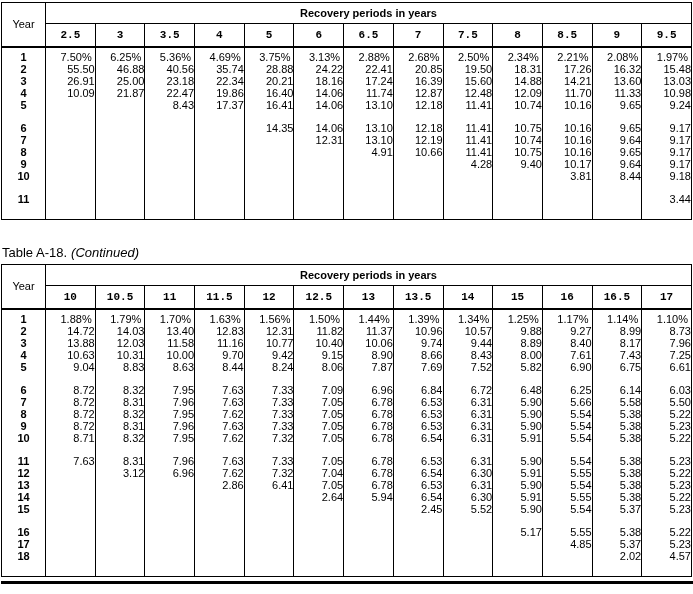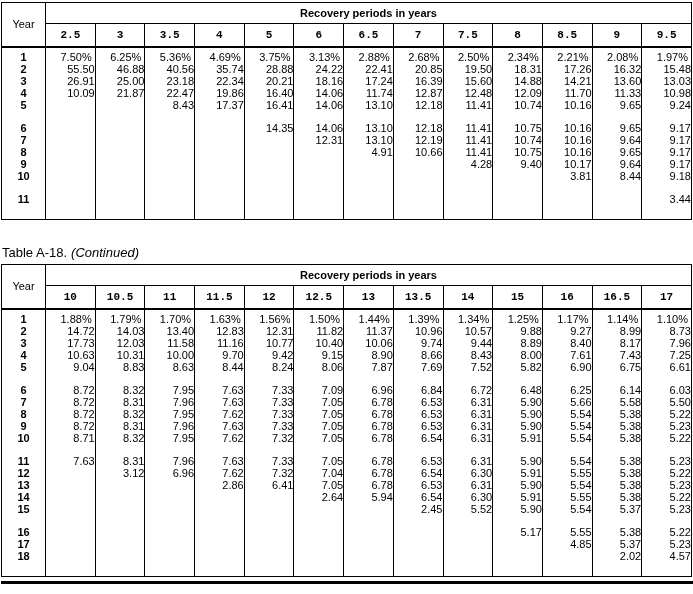--- a/index.html
+++ b/index.html
@@ -425,21 +425,21 @@
           <td class="val">11.37</td>
           <td class="val">10.96</td>
           <td class="val">10.57</td>
           <td class="val">9.88</td>
           <td class="val">9.27</td>
           <td class="val">8.99</td>
           <td class="val">8.73</td>
         </tr>
         <tr>
           <td class="year-c">3</td>
-          <td class="val">17.73</td>
+          <td class="val">13.88</td>
           <td class="val">12.03</td>
           <td class="val">11.58</td>
           <td class="val">11.16</td>
           <td class="val">10.77</td>
           <td class="val">10.40</td>
           <td class="val">10.06</td>
           <td class="val">9.74</td>
           <td class="val">9.44</td>
           <td class="val">8.89</td>
           <td class="val">8.40</td>

